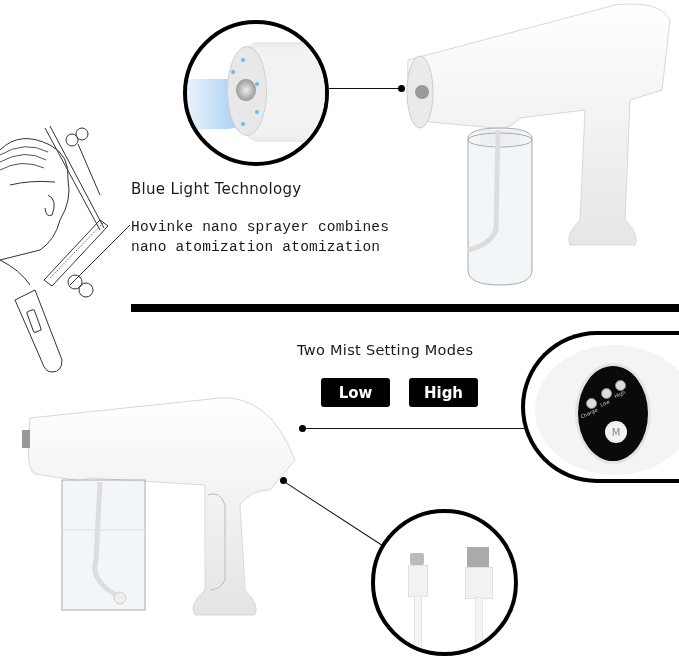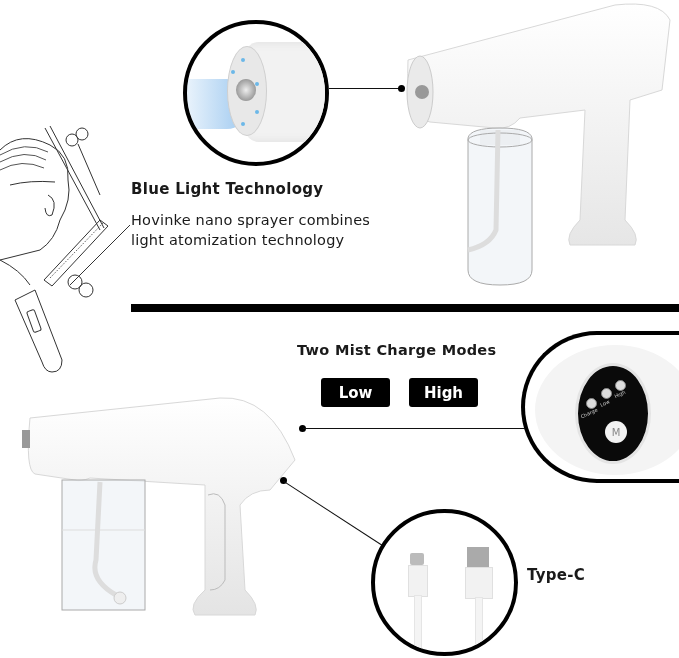--- a/index.html
+++ b/index.html
@@ -1,21 +1,21 @@
 <!DOCTYPE html>
 <html><head>
 <meta charset="utf-8">
 <style>
   html,body{margin:0;padding:0;background:#fff;}
   body{width:679px;height:658px;position:relative;overflow:hidden;font-family:"DejaVu Sans","Liberation Sans",sans-serif;color:#1a1a1a;}
   .abs{position:absolute;}
   .circle{position:absolute;border:4px solid #000;border-radius:50%;background:#fff;overflow:hidden;box-sizing:border-box;}
   .line{position:absolute;background:#111;height:1px;transform-origin:0 0;}
   .dot{position:absolute;width:7px;height:7px;border-radius:50%;background:#000;}
-  .title{font-size:15px;letter-spacing:0.3px;font-weight:bold;}
+  .title{font-size:15px;letter-spacing:0.3px;}
   .body-text{font-size:14.5px;line-height:20px;letter-spacing:0.2px;}
   .pill{position:absolute;background:#000;color:#fff;font-weight:bold;font-size:15px;border-radius:3px;display:flex;align-items:center;justify-content:center;}
   .divider{position:absolute;left:131px;top:304px;width:548px;height:8px;background:#000;}
 </style>
 </head>
 <body>
 
 <svg class="abs" style="left:0;top:110px" width="130" height="270" viewBox="0 0 130 270">
   <g fill="none" stroke="#333" stroke-width="1">
     <path d="M0 40 Q20 20 50 35 Q70 45 68 70 Q72 90 60 110 Q55 130 40 140 L0 150"></path>
@@ -61,28 +61,28 @@
   <path d="M8 60 L215 5 Q260 0 270 20 L262 90 L230 100 L225 220 Q240 235 235 245 L170 245 Q165 235 180 220 L185 110 L120 118 Q110 130 95 128 L30 122 Q5 118 8 60 Z" fill="url(#g1)" stroke="#d8d8d8"></path>
   <ellipse cx="20" cy="92" rx="13" ry="36" fill="#eaeaea" stroke="#ccc"></ellipse>
   <circle cx="22" cy="92" r="7" fill="#999"></circle>
   <path d="M80 130 L80 145 L120 145 L120 130 Z" fill="#eee"></path>
   <path d="M68 138 Q70 128 100 128 Q130 128 132 138 L132 270 Q132 285 100 285 Q68 285 68 270 Z" fill="rgba(235,240,245,0.6)" stroke="#aaa"></path>
   <ellipse cx="100" cy="140" rx="32" ry="7" fill="none" stroke="#aaa"></ellipse>
   <path d="M98 130 L96 230 Q90 245 68 250" stroke="#ddd" stroke-width="5" fill="none"></path>
 </svg>
 
 <div class="abs title" style="left:131px;top:180px;">Blue Light Technology</div>
-<div class="abs body-text" style="left:131px;top:210px;">
+<div class="abs body-text" style="left:131px;top:217px;font-family:Liberation Mono, monospace;">
   <div>Hovinke nano sprayer combines</div>
-  <div>light atomization technology</div>
+  <div>nano atomization atomization</div>
 </div>
 
 <div class="divider"></div>
 
-<div class="abs title" style="left:297px;top:342px;font-size:14.5px;">Two Mist Charge Modes</div>
+<div class="abs title" style="left:297px;top:342px;font-size:14.5px;">Two Mist Setting Modes</div>
 <div class="pill" style="left:321px;top:378px;width:69px;height:29px;">Low</div>
 <div class="pill" style="left:409px;top:378px;width:69px;height:29px;">High</div>
 
 <div class="circle" style="left:521px;top:331px;width:158px;height:152px;border-right:none;border-radius:76px 0 0 76px;">
   <div class="abs" style="left:10px;top:10px;width:160px;height:130px;background:#f4f4f4;border-radius:50%;"></div>
   <div class="abs" style="left:50px;top:28px;width:70px;height:95px;background:#0a0a0a;border-radius:50%;border:3px solid #e4e4e4;">
     <div class="abs" style="left:8px;top:32px;width:9px;height:9px;border-radius:50%;background:#ddd;border:1px solid #888"></div>
     <div class="abs" style="left:23px;top:22px;width:9px;height:9px;border-radius:50%;background:#ddd;border:1px solid #888"></div>
     <div class="abs" style="left:37px;top:14px;width:9px;height:9px;border-radius:50%;background:#ddd;border:1px solid #888"></div>
     <div class="abs" style="left:2px;top:44px;font-size:5px;color:#ccc;transform:rotate(-25deg);">Charge</div>
@@ -114,14 +114,13 @@
 <div class="line" style="left:284px;top:481px;width:120px;transform:rotate(33deg);"></div>
 <div class="circle" style="left:371px;top:509px;width:147px;height:147px;">
   <div class="abs" style="left:35px;top:40px;width:14px;height:12px;background:#bbb;border-radius:2px;"></div>
   <div class="abs" style="left:33px;top:52px;width:18px;height:30px;background:#f2f2f2;border:1px solid #e0e0e0;"></div>
   <div class="abs" style="left:39px;top:82px;width:6px;height:70px;background:#f4f4f4;border:1px solid #e5e5e5;"></div>
   <div class="abs" style="left:92px;top:34px;width:22px;height:20px;background:#aaa;"></div>
   <div class="abs" style="left:90px;top:54px;width:26px;height:30px;background:#f2f2f2;border:1px solid #e0e0e0;"></div>
   <div class="abs" style="left:100px;top:84px;width:6px;height:70px;background:#f4f4f4;border:1px solid #e5e5e5;"></div>
 </div>
 <div class="abs title" style="left:527px;top:565px;line-height:20px;">
-  <div>Type-C</div>
 </div>
 
 </body></html>

